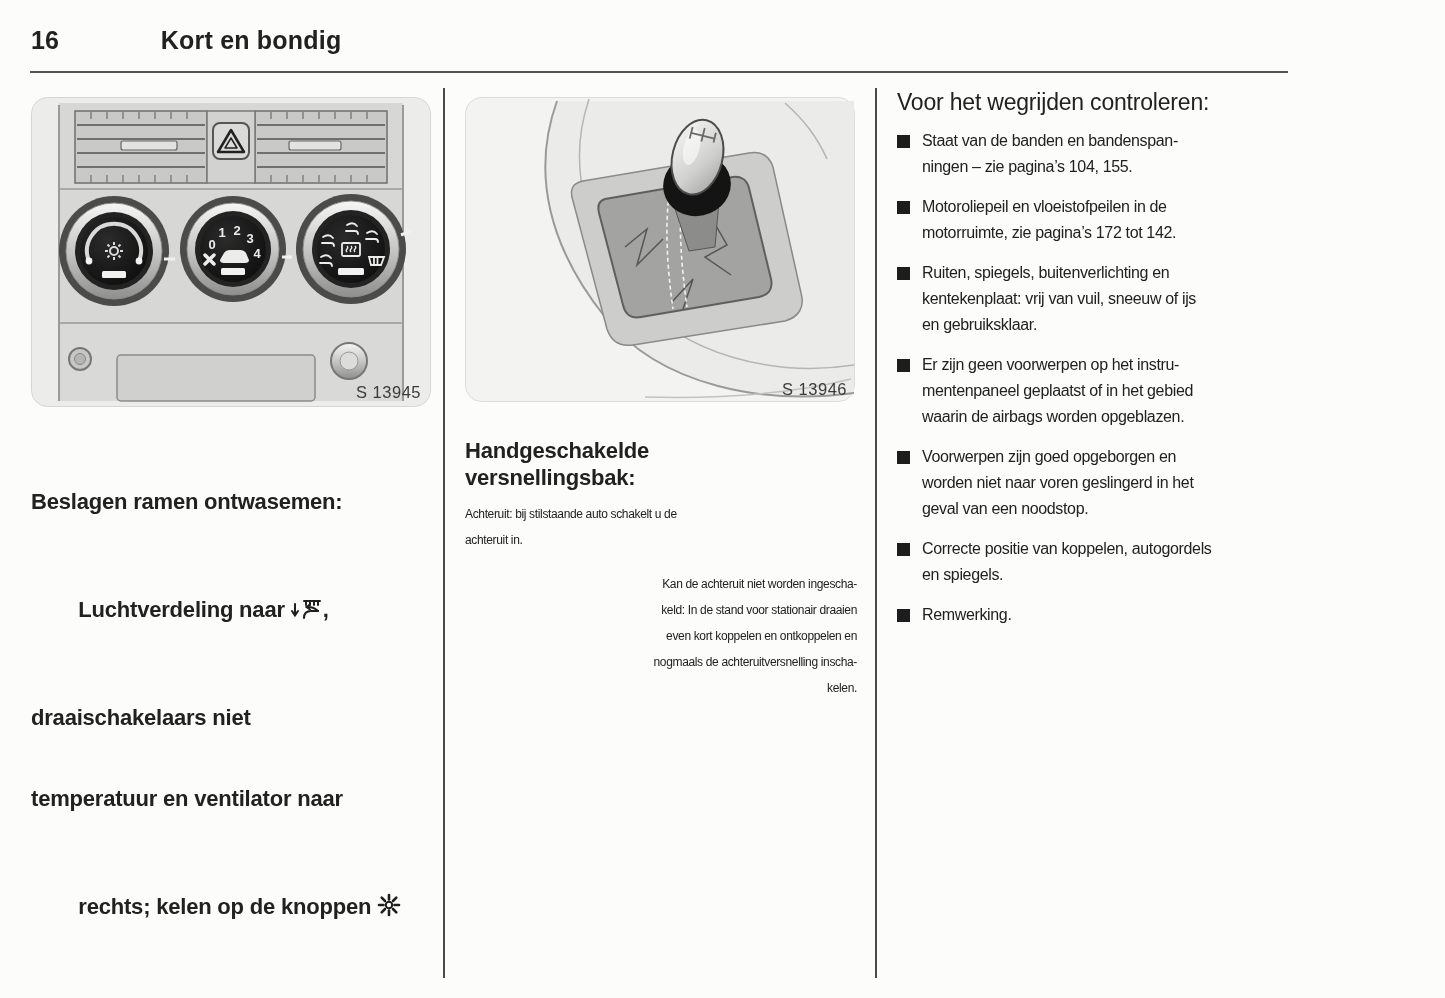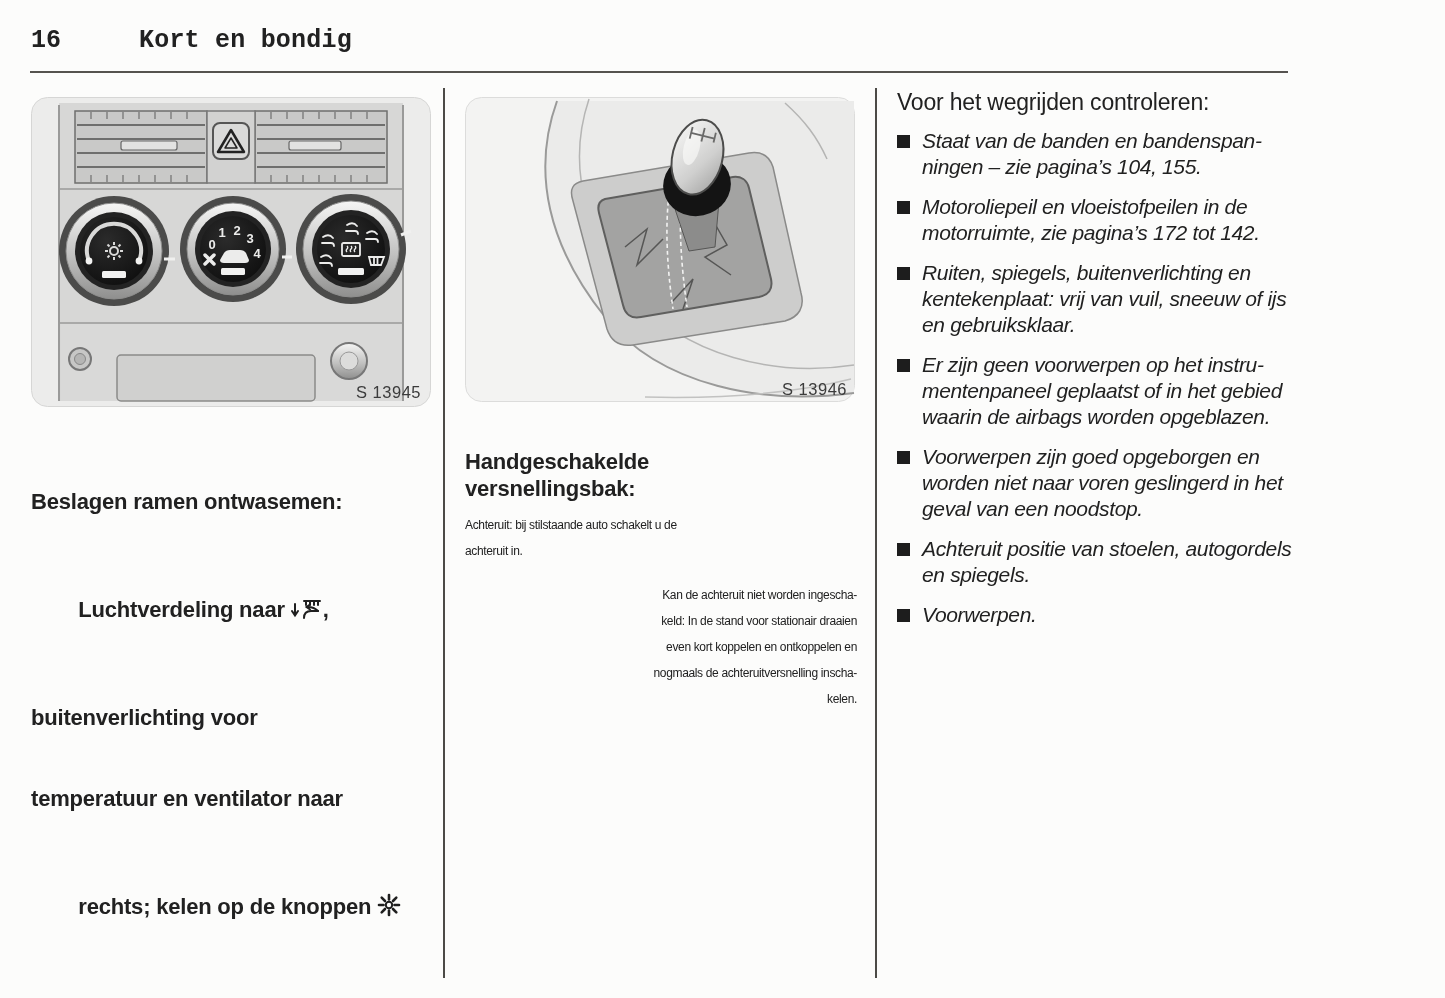--- a/index.html
+++ b/index.html
@@ -7,21 +7,21 @@
     width:1445px;height:998px;
     background:#ffffff;
     font-family:"Liberation Sans", sans-serif;
     color:#212121;
   }
   #page{
     position:relative;width:1445px;height:998px;
     background:#fcfcfb;overflow:hidden;
   }
   
-  .page-header{position:absolute;top:26px;left:31px;display:flex;gap:78px;font-family:Liberation Mono, monospace;}
+  .page-header{position:absolute;top:26px;left:31px;display:flex;gap:102px;}
   .page-number{font-size:25px;font-weight:bold;letter-spacing:0;}
   .page-title{font-size:25px;font-weight:bold;letter-spacing:.2px;}
   .header-rule{position:absolute;top:71px;left:30px;width:1258px;height:2px;background:#55534f;}
   
   .v-rule{position:absolute;top:88px;height:890px;width:2px;background:#4c4a46;}
   .v-rule.one{left:443px;}
   .v-rule.two{left:875px;}
   
   .col{position:absolute;top:86px;}
   #col-left{left:31px;width:400px;}
@@ -36,21 +36,21 @@
   .h-line{white-space:pre;}
   .body-text{
     font-size:12px;line-height:26px;letter-spacing:-.35px;
     white-space:pre;margin-top:12px;
   }
   .inline-icon{display:inline-block;vertical-align:-3px;}
   .right-heading{font-size:23px;font-weight:normal;letter-spacing:-.2px;line-height:28px;}
   .check-list{list-style:none;margin:12px 0 0 0;padding:0;}
   .check-list li{display:flex;gap:12px;margin-bottom:14px;}
   .bullet-square{width:13px;height:13px;background:#1d1d1d;margin-top:7px;flex:0 0 auto;}
-  .li-text{font-size:21px;line-height:26px;letter-spacing:-.35px;white-space:pre;font-style:italic;}
+  .li-text{font-size:16px;line-height:26px;letter-spacing:-.35px;white-space:pre;}
   .caption{font-size:16.5px;fill:#3b3b3b;letter-spacing:.5px;}
 </style>
 </head>
 <body>
 
 <div id="page">
 
   <div class="page-header">
     <span class="page-number">16</span>
     <span class="page-title">Kort en bondig</span>
@@ -242,21 +242,21 @@
             <line x1="15" y1="4" x2="15" y2="8"></line>
               <line x1="19" y1="4" x2="19" y2="8"></line>
               <line x1="23" y1="4" x2="23" y2="8"></line>
               <line x1="27" y1="4" x2="27" y2="8"></line>
             <path d="M13,21 q0,-7 7,-7 h7"></path>
             <path d="M27,14 Q23,10 17,10"></path>
               <path d="M19,7.5 L15.5,10 L19,12.5"></path>
           </g>
         </svg><span>,</span>
       </div>
-      <div class="h-line"><span>buitenverlichting voor</span></div>
+      <div class="h-line"><span>draaischakelaars niet</span></div>
       <div class="h-line"><span>temperatuur en ventilator naar</span></div>
       <div class="h-line">
         <span>rechts; kelen op de knoppen </span><svg class="inline-icon" width="24" height="24" viewBox="-12 -12 24 24">
           <circle r="3.2" fill="none" stroke="#1f1f1f" stroke-width="2"></circle>
           <g stroke="#1f1f1f" stroke-width="2.6" stroke-linecap="round">
             <line x1="0" y1="-5.5" x2="0" y2="-10"></line>
               <line x1="0" y1="5.5" x2="0" y2="10"></line>
             <line x1="-5.5" y1="0" x2="-10" y2="0"></line>
               <line x1="5.5" y1="0" x2="10" y2="0"></line>
             <line x1="-4" y1="-4" x2="-7.3" y2="-7.3"></line>
@@ -311,21 +311,21 @@
             <line x1="220" y1="32" x2="220" y2="44"></line>
             <line x1="232" y1="30" x2="232" y2="44"></line>
             <line x1="244" y1="32" x2="244" y2="42"></line>
             <line x1="220" y1="38" x2="244" y2="38"></line>
           </g>
         </g>
         <text x="382" y="298" text-anchor="end" class="caption">S 13946</text>
       </svg>
     </figure>
 
-    <div class="col-heading" style="margin-top:42px;">Handgeschakelde
+    <div class="col-heading" style="margin-top:31px;">Handgeschakelde
 versnellingsbak:</div>
     <div class="body-text" style="margin-top:10px;">Achteruit: bij stilstaande auto schakelt u de
 achteruit in.</div>
     <div class="body-text" style="margin-top:18px;text-align:right;">Kan de achteruit niet worden ingescha-
 keld: In de stand voor stationair draaien
 even kort koppelen en ontkoppelen en
 nogmaals de achteruitversnelling inscha-
 kelen.</div>
   </div>
 
@@ -355,23 +355,23 @@
 waarin de airbags worden opgeblazen.</span>
       </li>
       <li>
         <span class="bullet-square"></span>
         <span class="li-text">Voorwerpen zijn goed opgeborgen en
 worden niet naar voren geslingerd in het
 geval van een noodstop.</span>
       </li>
       <li>
         <span class="bullet-square"></span>
-        <span class="li-text">Achteruit positie van stoelen, autogordels
+        <span class="li-text">Correcte positie van koppelen, autogordels
 en spiegels.</span>
       </li>
       <li>
         <span class="bullet-square"></span>
-        <span class="li-text">Voorwerpen.</span>
+        <span class="li-text">Remwerking.</span>
       </li>
     </ul>
   </div>
 
 </div>
 
 </body></html>

